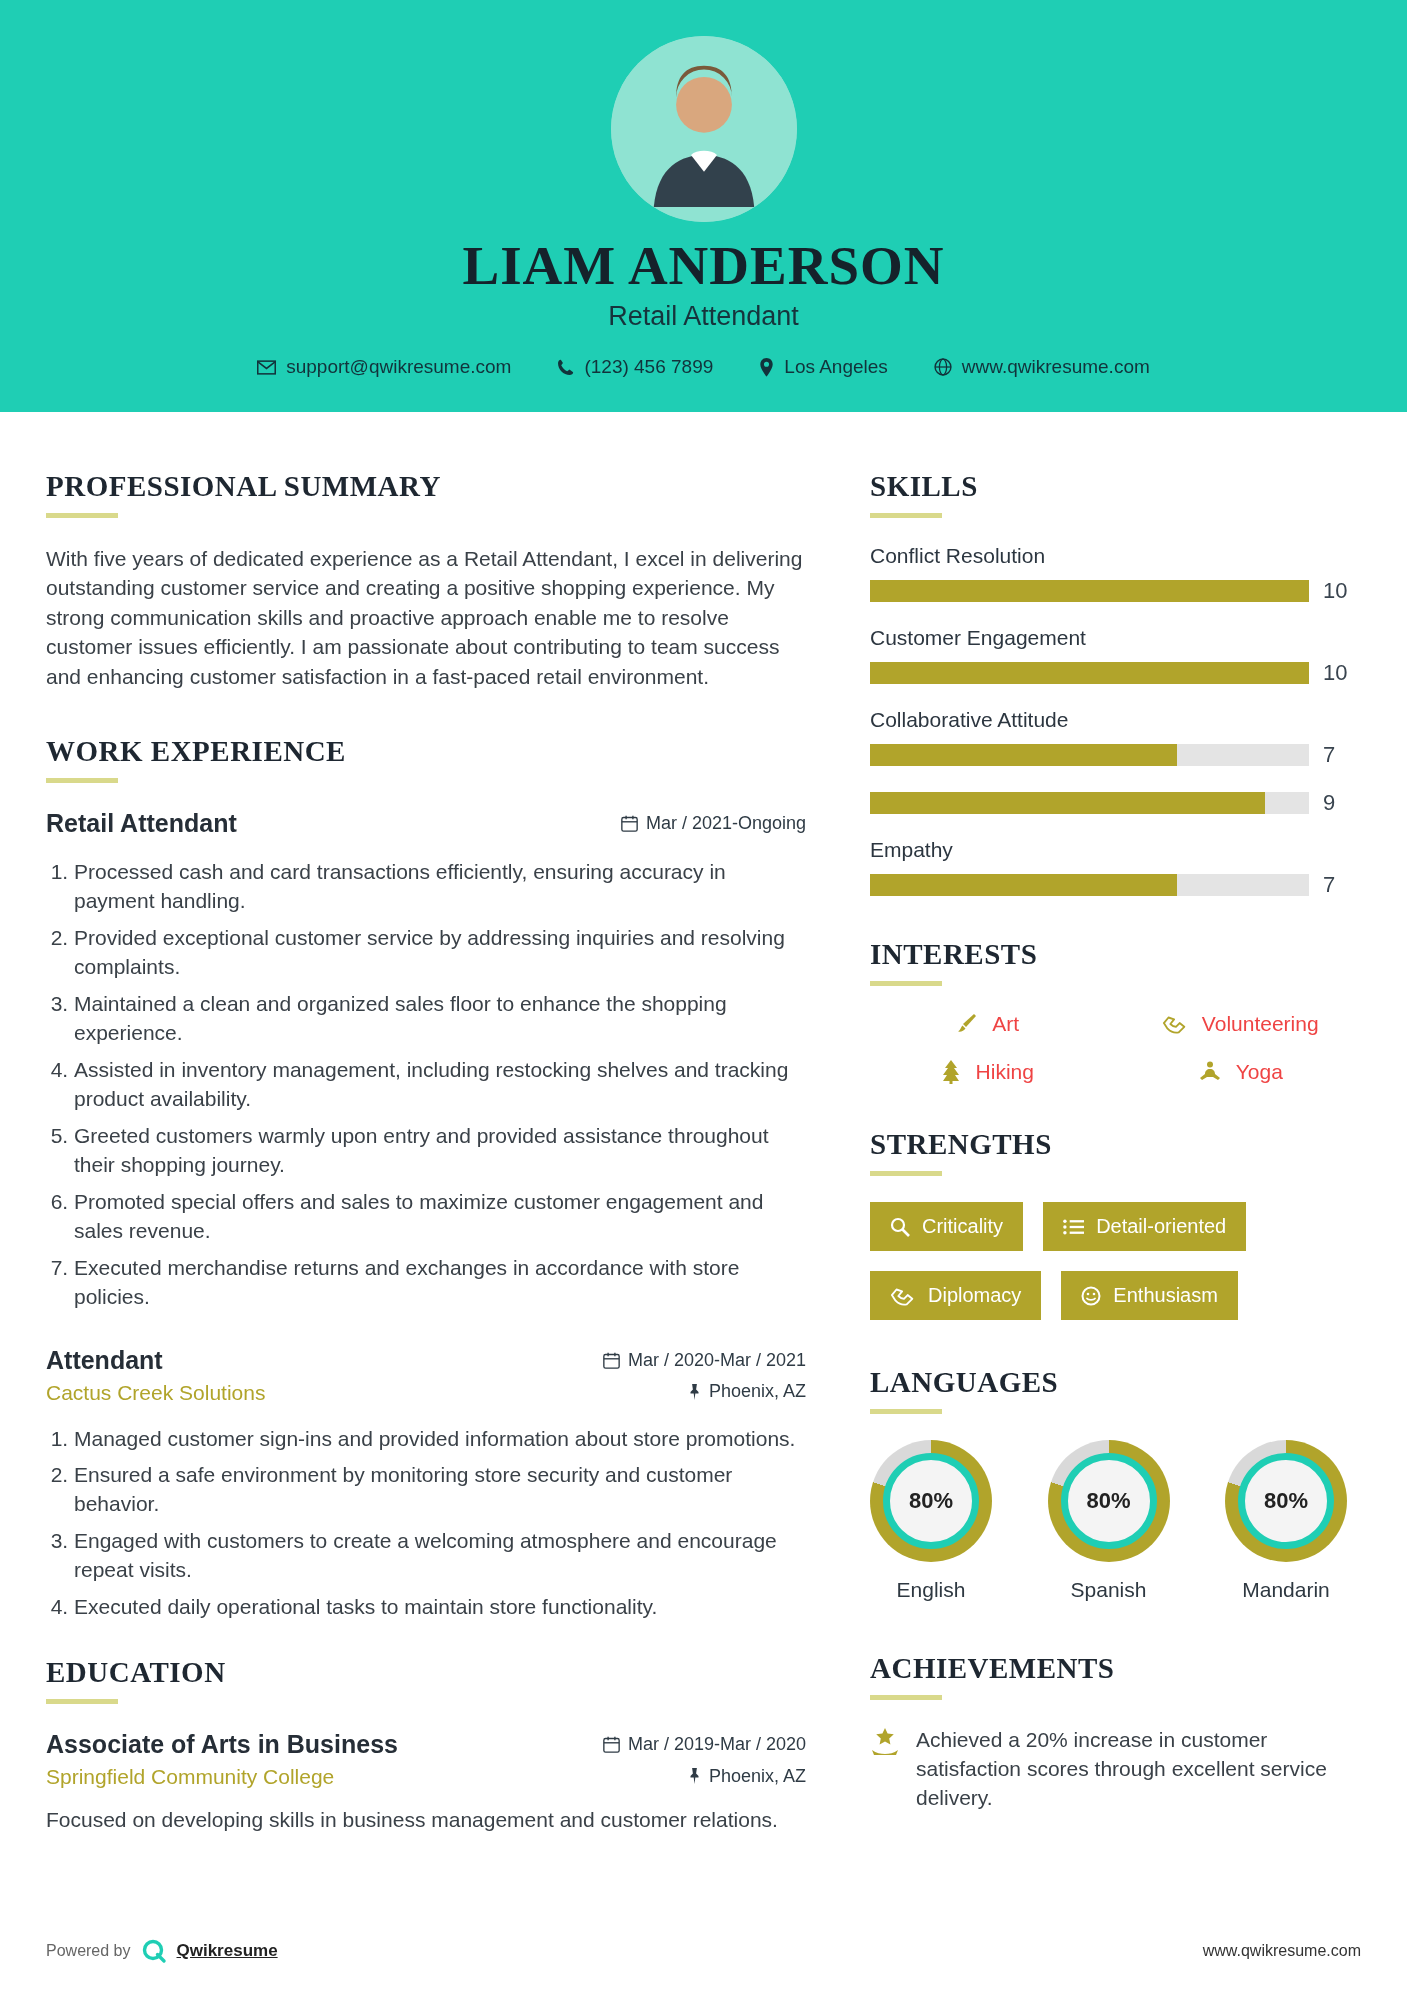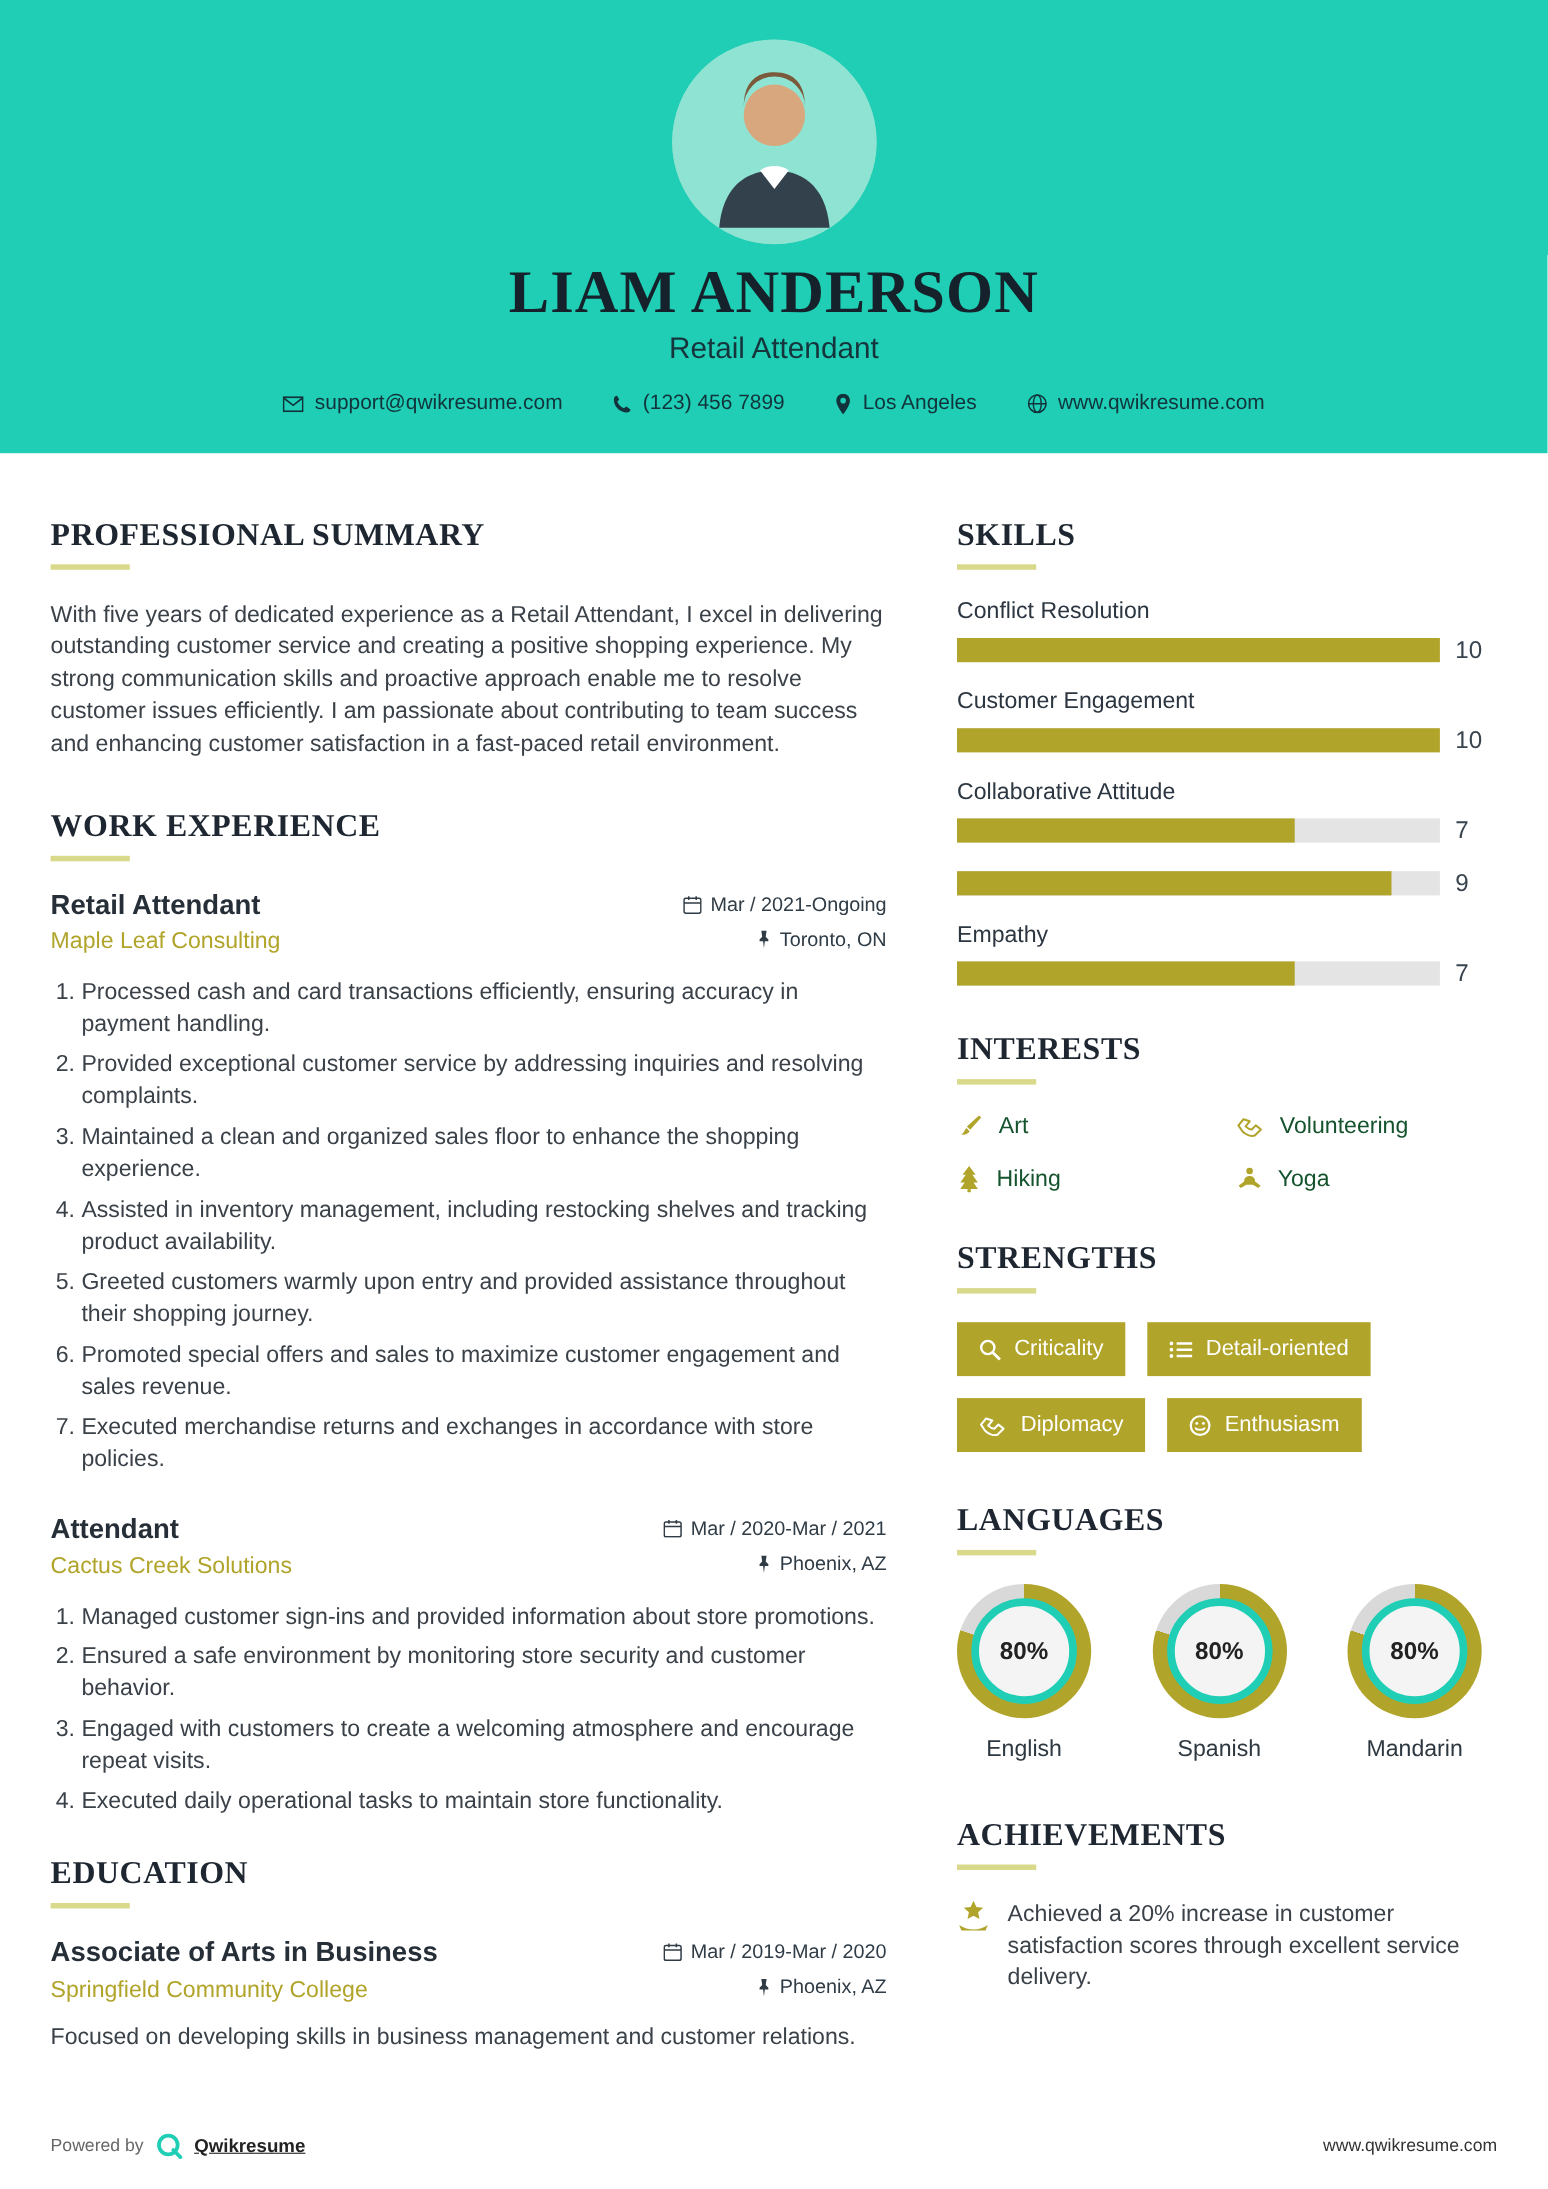--- a/index.html
+++ b/index.html
@@ -46,21 +46,21 @@
   
   .skill{margin-bottom:22px;}
   .skill-label{font-size:21px;color:#2c3640;margin-bottom:10px;}
   .skill-row{display:flex;align-items:center;gap:14px;}
   .skill-track{flex:1;height:22px;background:var(--track);}
   .skill-fill{height:100%;background:var(--olive);width:0;}
   .skill-value{width:34px;font-size:22px;color:#39444f;}
 
   
   .interests-grid{display:grid;grid-template-columns:1fr 1fr;row-gap:24px;column-gap:20px;margin-bottom:44px;}
-  .interest{display:flex;align-items:center;gap:14px;font-size:21px;color:#14532d;}
+  .interest{display:flex;align-items:center;gap:14px;font-size:21px;color:#ef4444;justify-content:center;}
   .interest svg{display:block;}
 
   
   .strengths{display:flex;flex-wrap:wrap;gap:20px;margin-bottom:46px;}
   .strength-chip{display:flex;align-items:center;gap:12px;background:var(--olive);color:#fff;font-size:20px;padding:13px 20px;}
   .strength-chip svg{display:block;}
 
   
   .langs{display:flex;justify-content:space-between;margin-bottom:50px;padding-right:10px;}
   .lang{display:flex;flex-direction:column;align-items:center;gap:16px;}
@@ -145,29 +145,20 @@
           <span class="meta">
             <svg width="17" height="17" viewBox="0 0 20 20">
                 <rect x="1" y="3" width="18" height="16" rx="2" fill="none" stroke="#2f3b45" stroke-width="1.6"></rect>
                 <line x1="1" y1="8" x2="19" y2="8" stroke="#2f3b45" stroke-width="1.6"></line>
                 <line x1="6" y1="1" x2="6" y2="5" stroke="#2f3b45" stroke-width="1.6"></line>
                 <line x1="14" y1="1" x2="14" y2="5" stroke="#2f3b45" stroke-width="1.6"></line>
               </svg>
             <span>Mar / 2021-Ongoing</span>
           </span>
         </div>
-        <div class="job-sub">
-          <span class="company">Maple Leaf Consulting</span>
-          <span class="meta">
-            <svg width="13" height="16" viewBox="0 0 16 20">
-                <path d="M5 0 h6 l-1 7 3 3 v2 H9 L8 20 7 12 H3 v-2 l3-3 z" fill="#2f3b45"></path>
-              </svg>
-            <span>Toronto, ON</span>
-          </span>
-        </div>
         <ol class="bullets">
           <li>Processed cash and card transactions efficiently, ensuring accuracy in payment handling.</li>
           <li>Provided exceptional customer service by addressing inquiries and resolving complaints.</li>
           <li>Maintained a clean and organized sales floor to enhance the shopping experience.</li>
           <li>Assisted in inventory management, including restocking shelves and tracking product availability.</li>
           <li>Greeted customers warmly upon entry and provided assistance throughout their shopping journey.</li>
           <li>Promoted special offers and sales to maximize customer engagement and sales revenue.</li>
           <li>Executed merchandise returns and exchanges in accordance with store policies.</li>
         </ol>
       </div>

